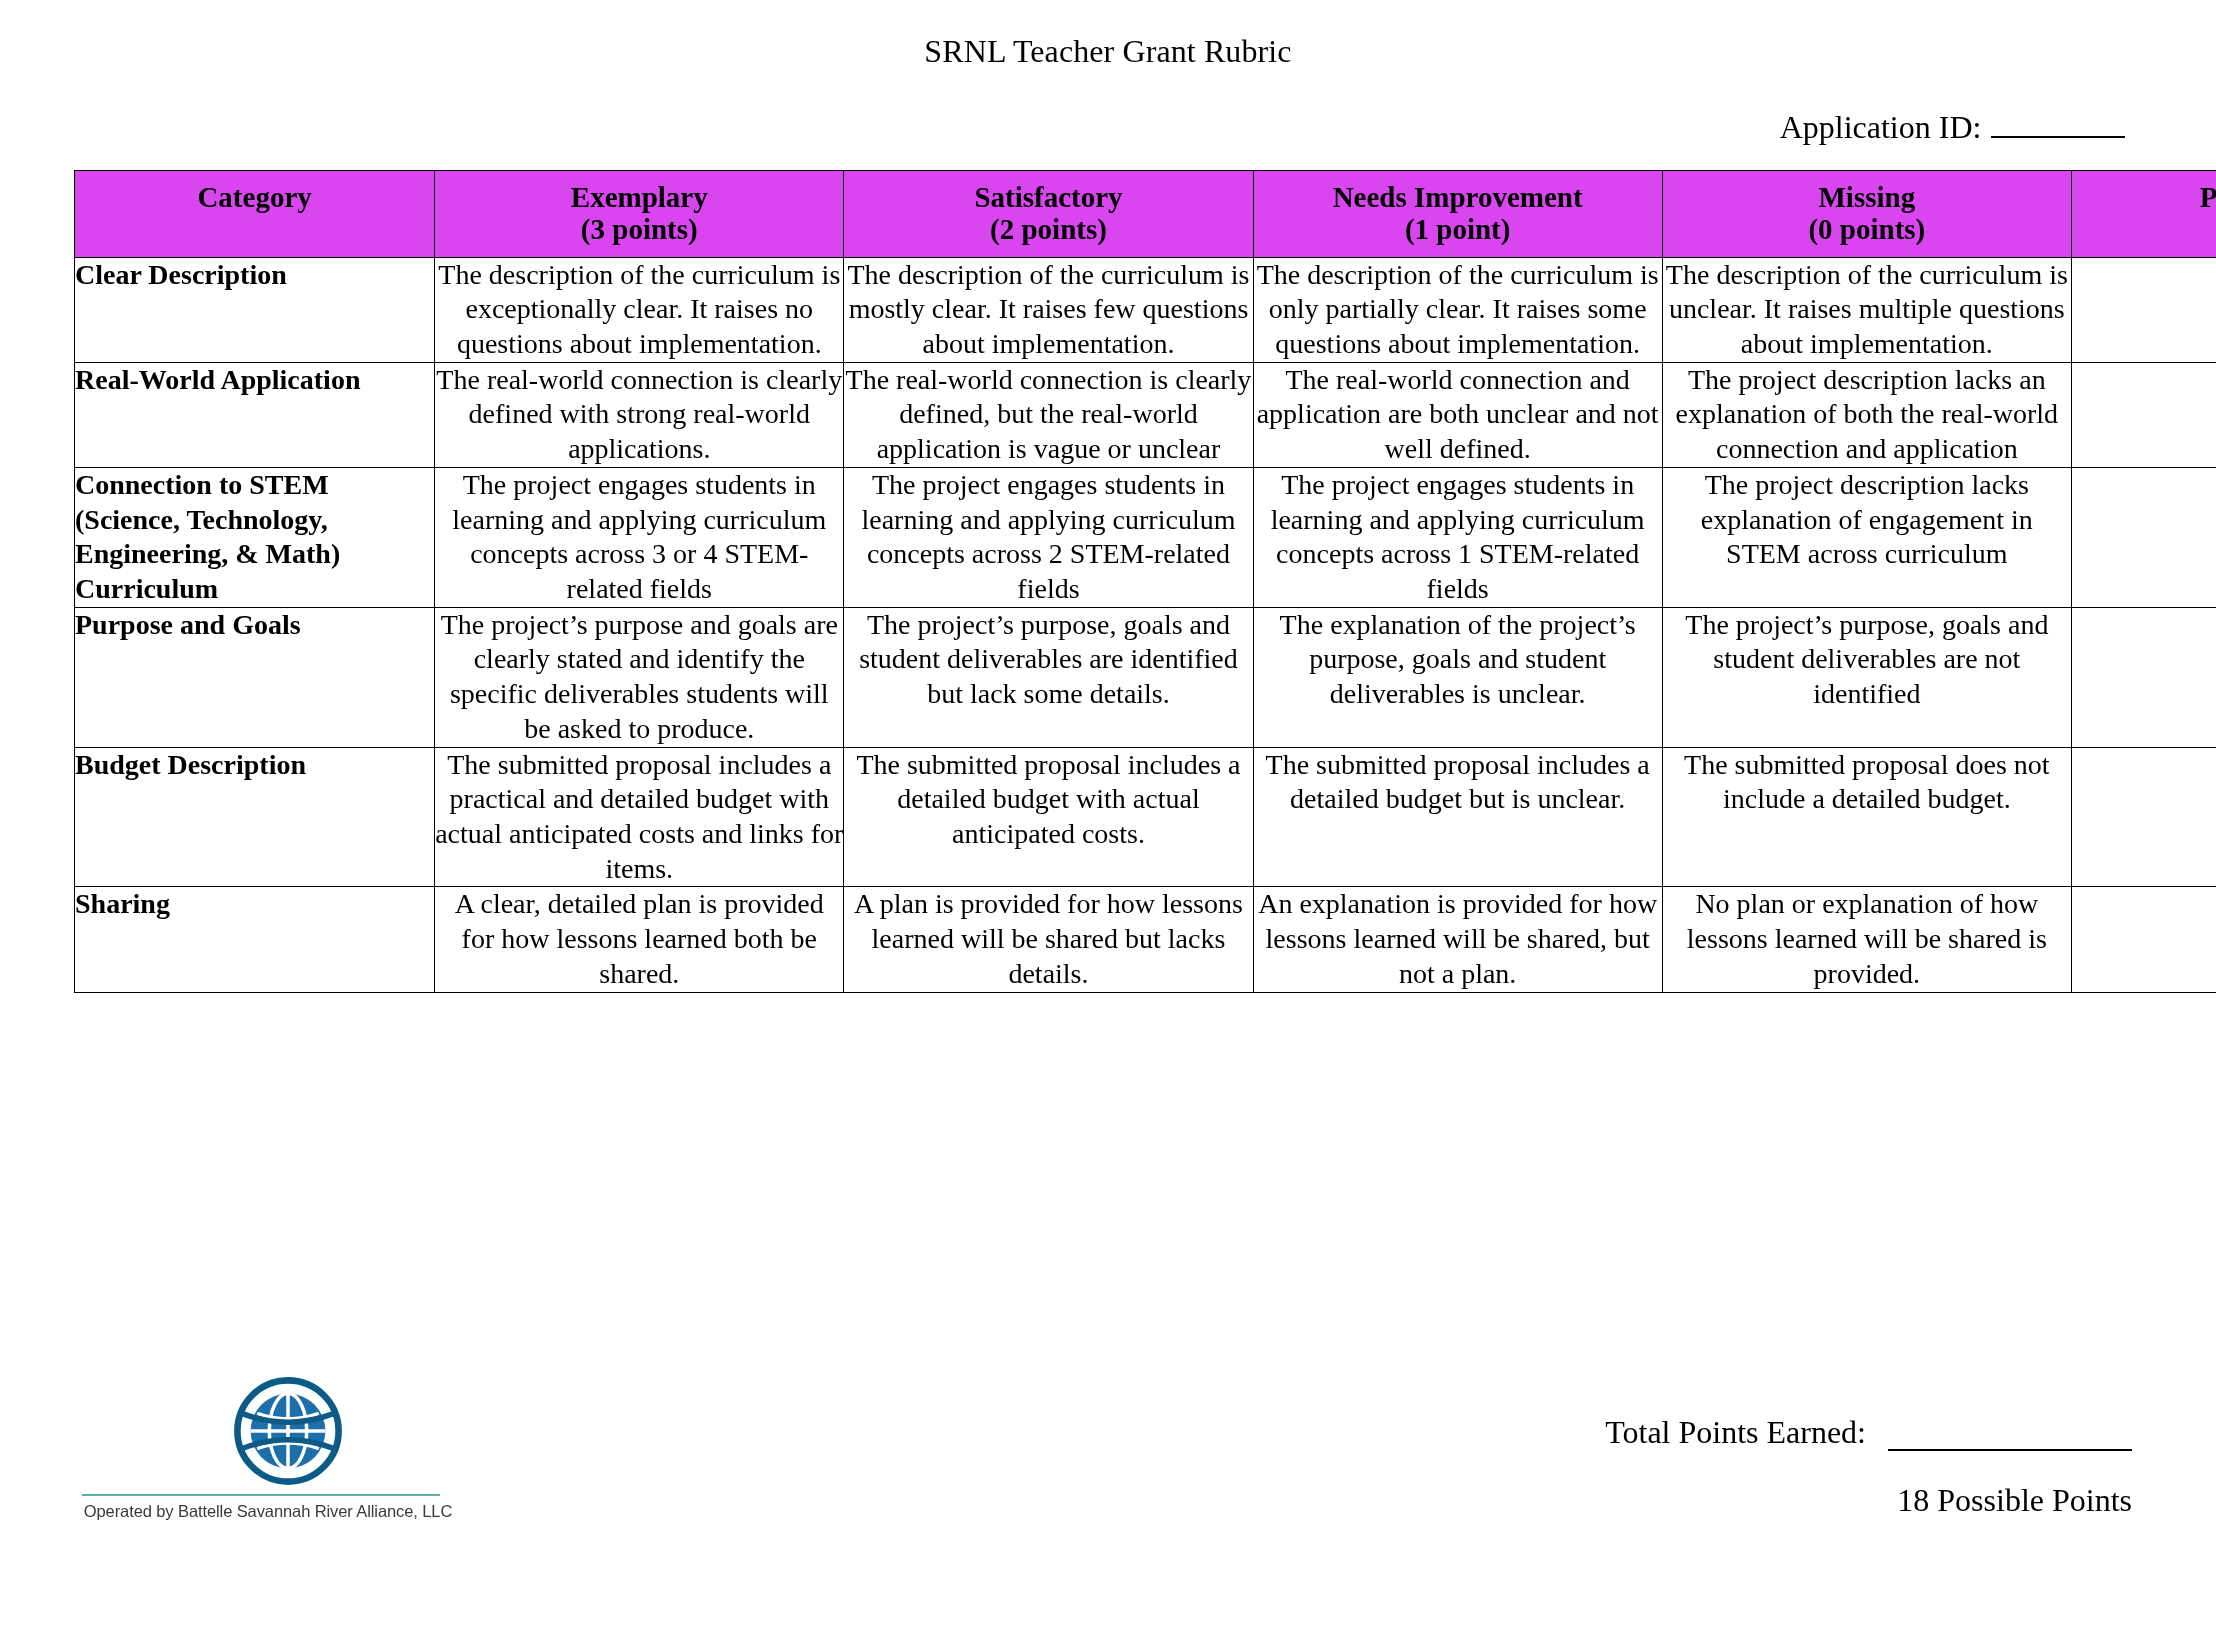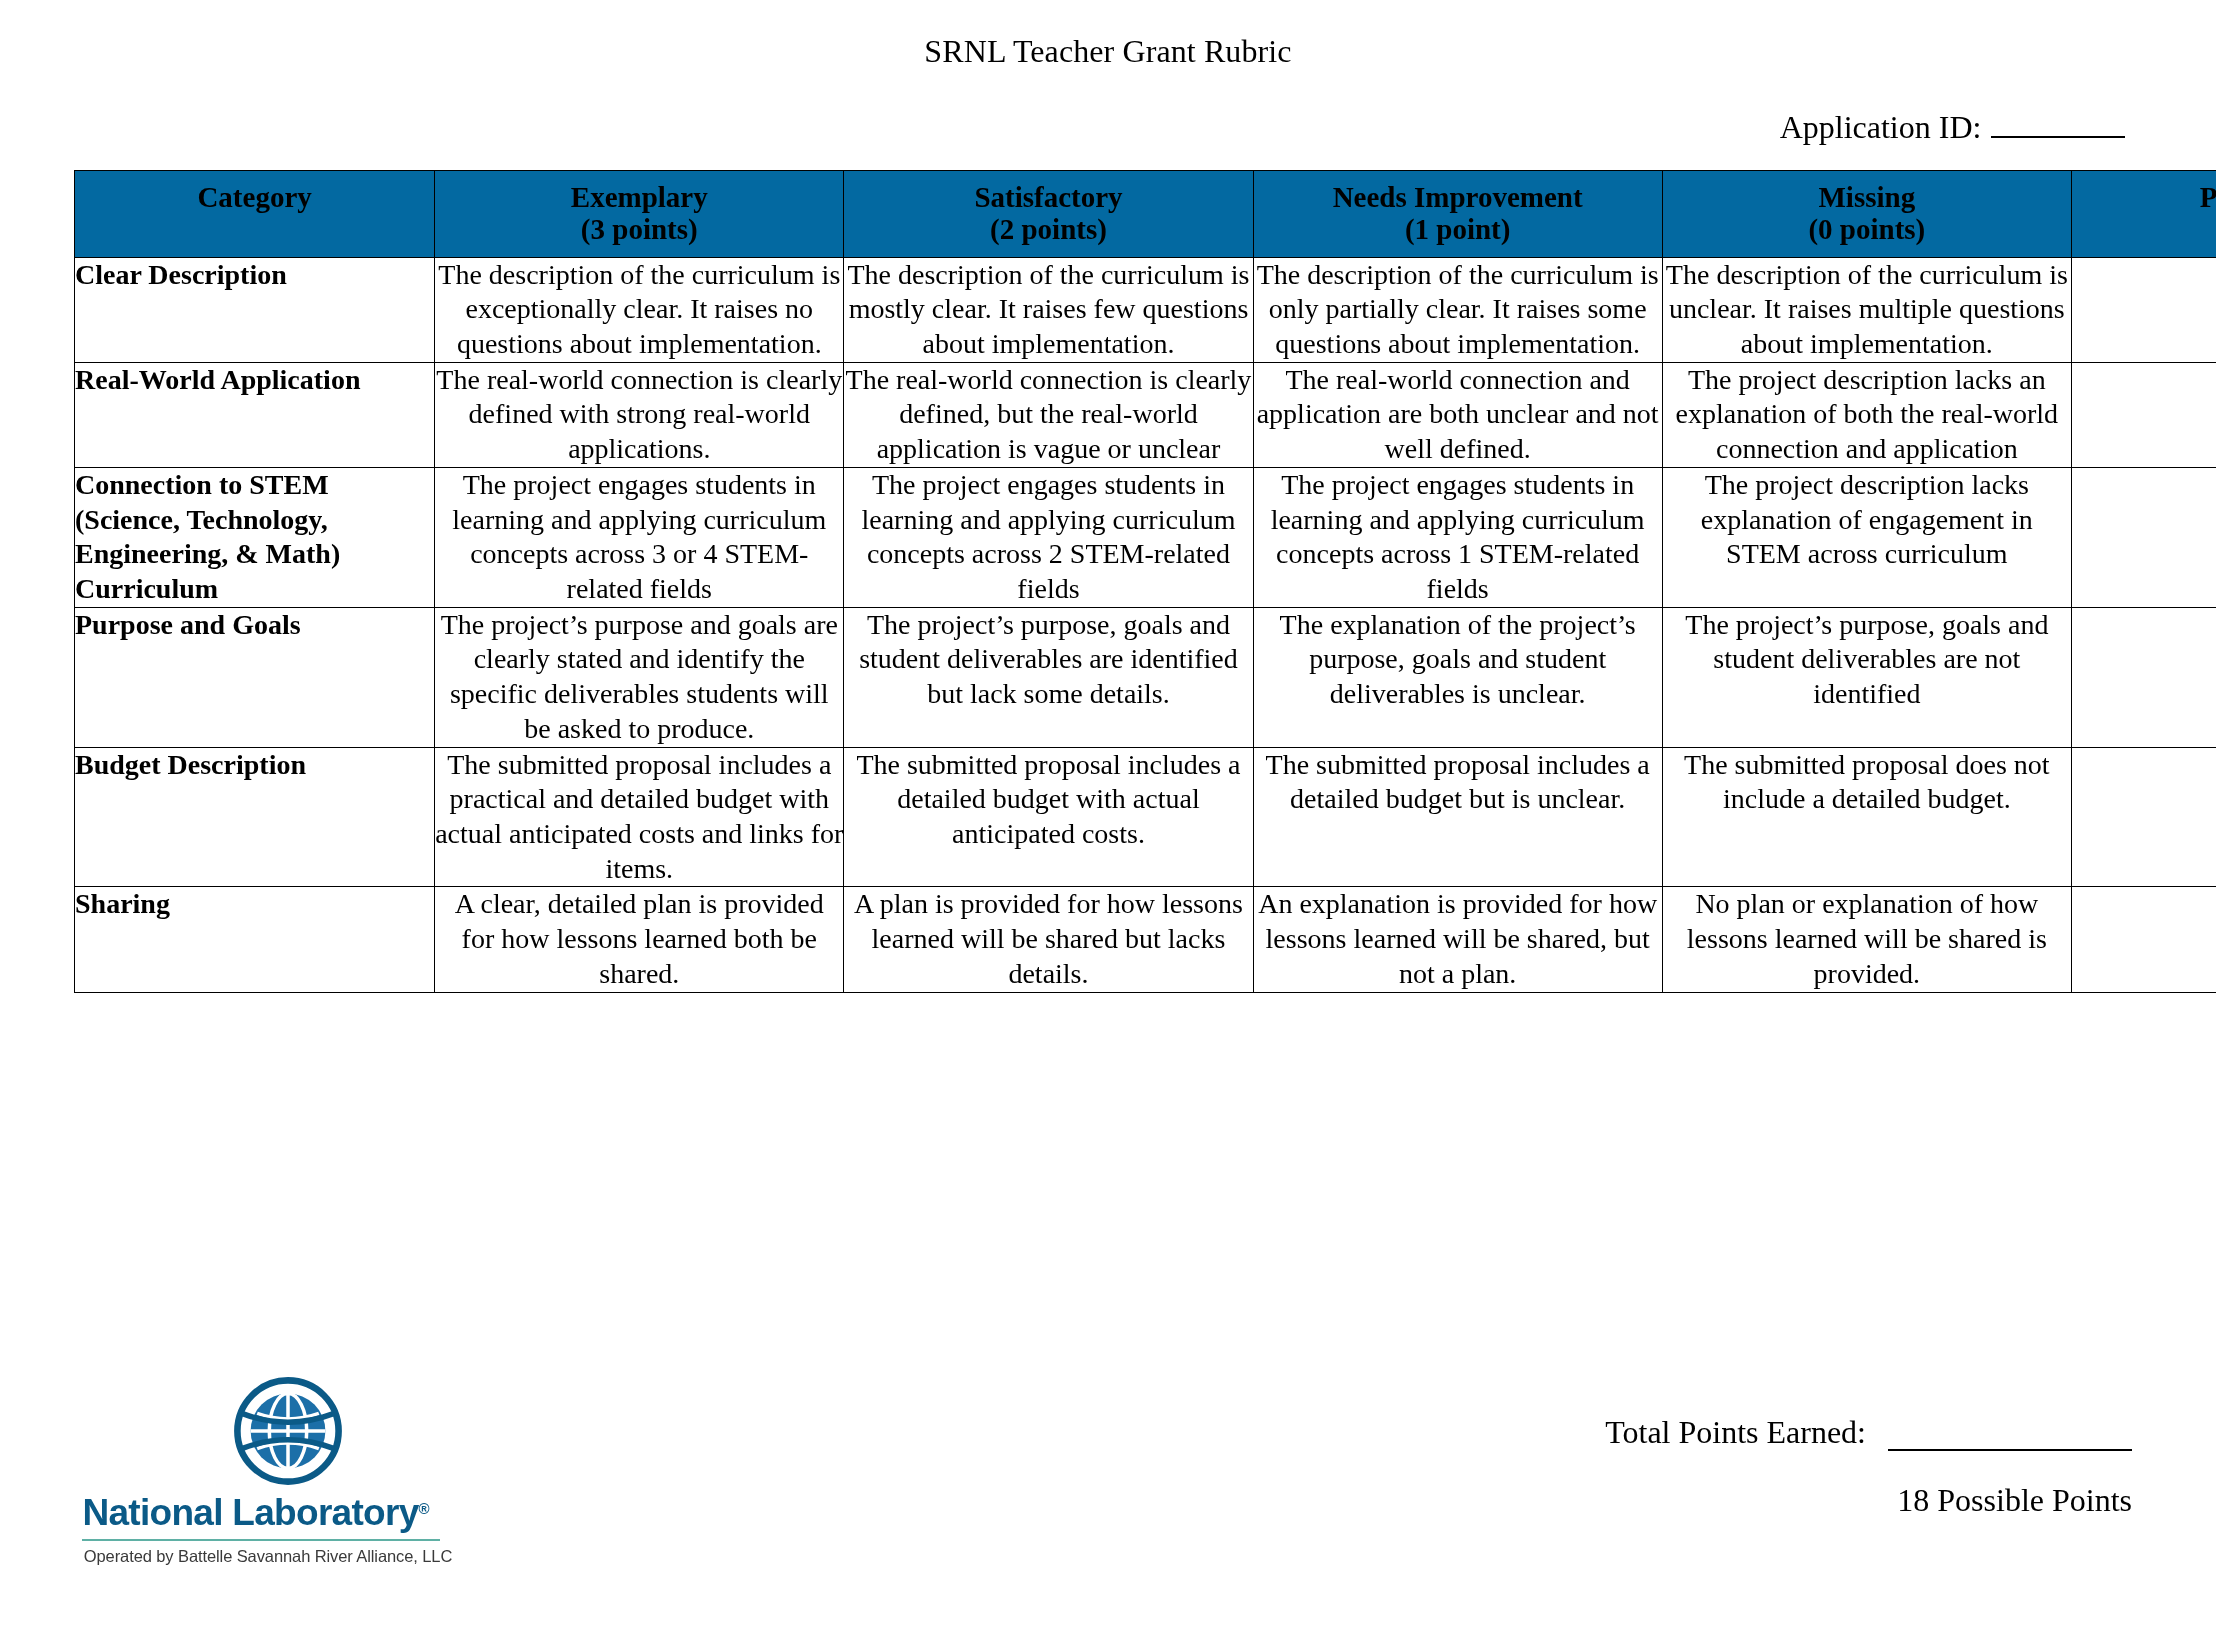--- a/index.html
+++ b/index.html
@@ -51,21 +51,21 @@
     width: 2069px;
     border-collapse: collapse;
     table-layout: fixed;
   }
   #rubric-table td, #rubric-table th {
     border: 1.7px solid #000000;
     padding: 0;
     vertical-align: top;
   }
   #rubric-table thead th {
-    background: #0369a1;
+    background: #d946ef;
     font-weight: bold;
     font-size: 29px;
     text-align: center;
     line-height: 1.12;
     padding: 9.6px 4.1px 11px 4.1px;
     vertical-align: top;
   }
   .col-category   { width: 351px; }
   .col-level      { width: 400px; }
   .col-points     { width: 325px; }
@@ -260,23 +260,20 @@
       <line x1="16" y1="50" x2="84" y2="50"></line>
       <ellipse cx="50" cy="50" rx="17" ry="34"></ellipse>
       <path d="M22 34 Q50 44 78 34"></path>
       <path d="M22 66 Q50 56 78 66"></path>
     </g>
     <g stroke="#0B5A87" stroke-width="5" fill="none">
       <path d="M8 34 Q50 50 92 34"></path>
       <path d="M8 66 Q50 50 92 66"></path>
     </g>
   </svg>
-  <div class="logo-word" id="logo-line2">
-    <span>National Laboratory</span><span class="reg-mark">®</span>
-  </div>
   <div id="logo-rule"></div>
   <div id="logo-operated">Operated by Battelle Savannah River Alliance, LLC</div>
 </div>
 
 <div id="total-points-row">
   <span>Total Points Earned:</span>
   <span id="total-points-blank"></span>
 </div>
 
 <div id="possible-points">18 Possible Points</div>

